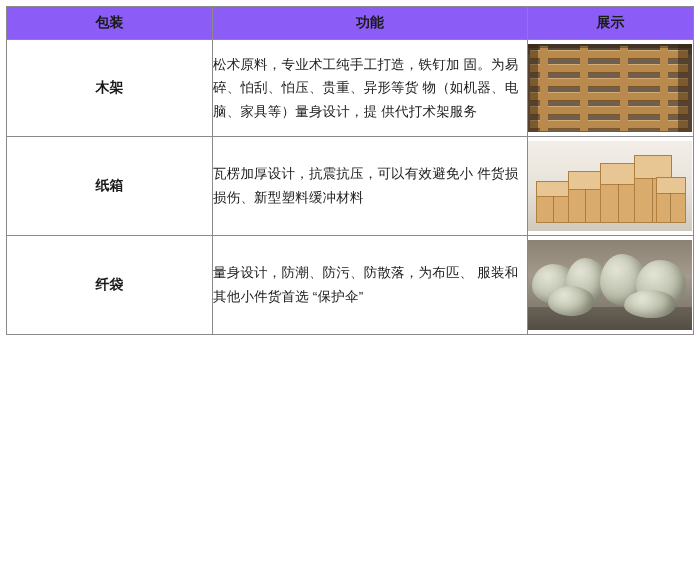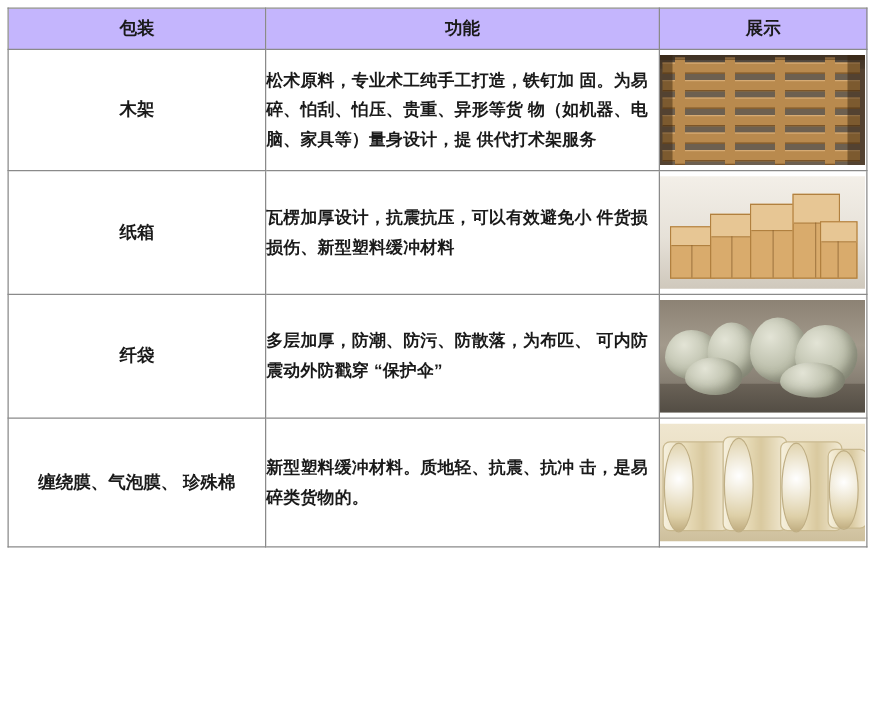--- a/index.html
+++ b/index.html
@@ -33,35 +33,34 @@
   }
   col.c1 { width: 206px; }
   col.c2 { width: 315px; }
   col.c3 { width: 166px; }
 
   thead th {
     height: 32px;
     font-weight: bold;
     font-size: 14px;
     text-align: center;
-    background: #c4b5fd;
+    background: #8b5cf6;
   }
   td.cat {
     text-align: center;
     font-size: 14px;
     font-weight: bold;
     padding: 4px 6px;
   }
   td.func {
     font-size: 13.5px;
     line-height: 1.75;
     padding: 10px 12px 10px 12px;
     text-align: left;
     letter-spacing: 0.2px;
-    font-weight: bold;
   }
   td.pic {
     padding: 0;
     text-align: center;
     vertical-align: middle;
   }
   .pic-inner {
     width: 164px;
     height: 100%;
     display: flex;
@@ -252,55 +251,33 @@
                   <div class="top"></div>
                   <div class="seam"></div>
                 </div>
             </div>
           </div>
         </td>
       </tr>
 
       <tr class="r3">
         <td class="cat">纤袋</td>
-        <td class="func">多层加厚，防潮、防污、防散落，为布匹、 可内防震动外防戳穿 “保护伞”</td>
+        <td class="func">量身设计，防潮、防污、防散落，为布匹、 服装和其他小件货首选 “保护伞”</td>
         <td class="pic">
           <div class="pic-inner">
             <div class="photo ph-bags">
               <div class="floor"></div>
               <div class="bag" style="left:4px;   top:24px; width:44px; height:40px;"></div>
               <div class="bag" style="left:38px;  top:18px; width:40px; height:46px;"></div>
               <div class="bag" style="left:72px;  top:14px; width:46px; height:52px;"></div>
               <div class="bag" style="left:108px; top:20px; width:50px; height:48px;"></div>
               <div class="bag" style="left:20px;  top:46px; width:46px; height:30px;"></div>
               <div class="bag" style="left:96px;  top:50px; width:52px; height:28px;"></div>
             </div>
           </div>
         </td>
       </tr>
 
 
-      <tr class="r5">
-        <td class="cat">缠绕膜、气泡膜、 珍殊棉</td>
-        <td class="func">新型塑料缓冲材料。质地轻、抗震、抗冲 击，是易碎类货物的。</td>
-        <td class="pic">
-          <div class="pic-inner">
-            <div class="photo ph-film">
-              <div class="roll" style="left:2px;   top:14px; width:52px; height:70px;">
-                  <div class="cap"></div>
-                </div>
-              <div class="roll" style="left:50px;  top:10px; width:50px; height:74px;">
-                  <div class="cap"></div>
-                </div>
-              <div class="roll" style="left:96px;  top:14px; width:48px; height:70px;">
-                  <div class="cap"></div>
-                </div>
-              <div class="roll" style="left:134px; top:20px; width:30px; height:62px;">
-                  <div class="cap"></div>
-                </div>
-            </div>
-          </div>
-        </td>
-      </tr>
 
     </tbody>
   </table>
 </div>
 
 </body></html>

